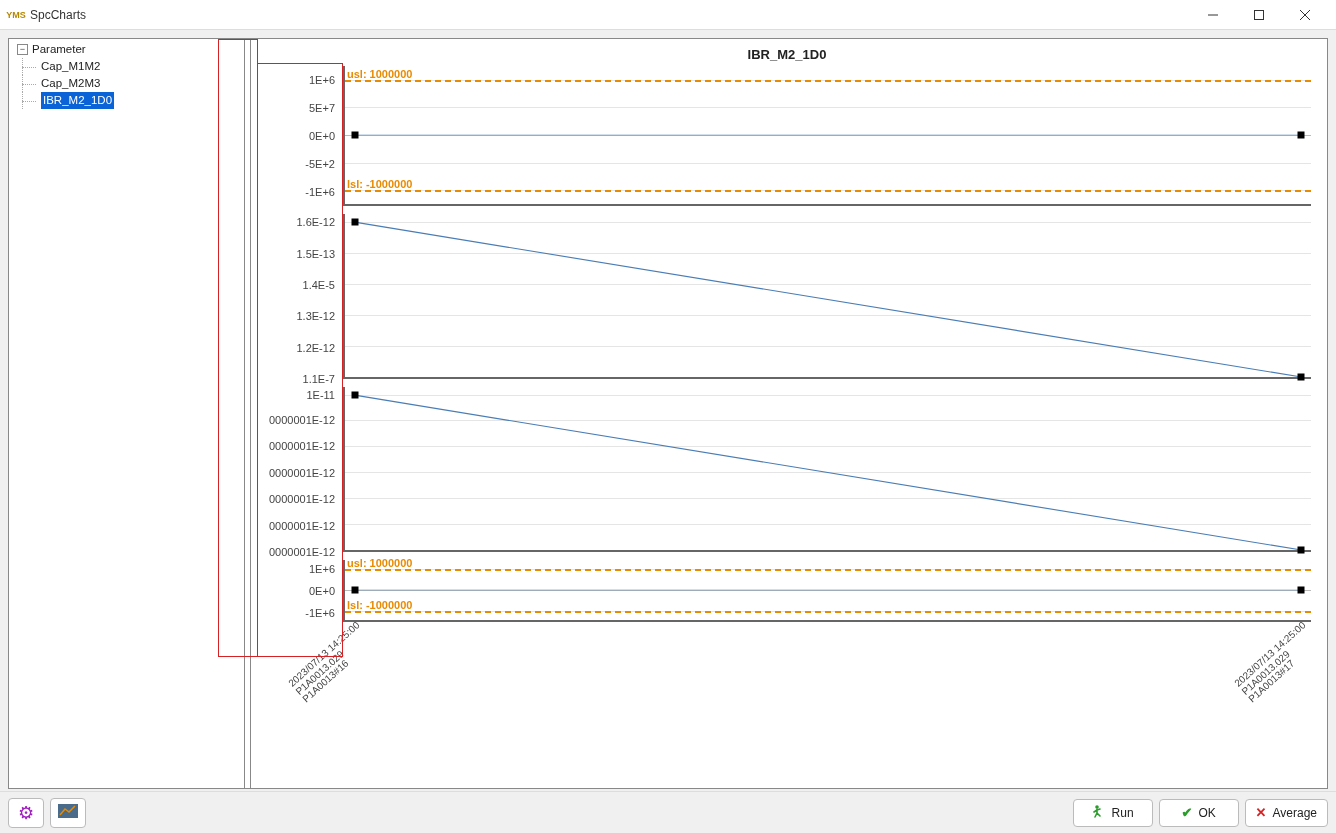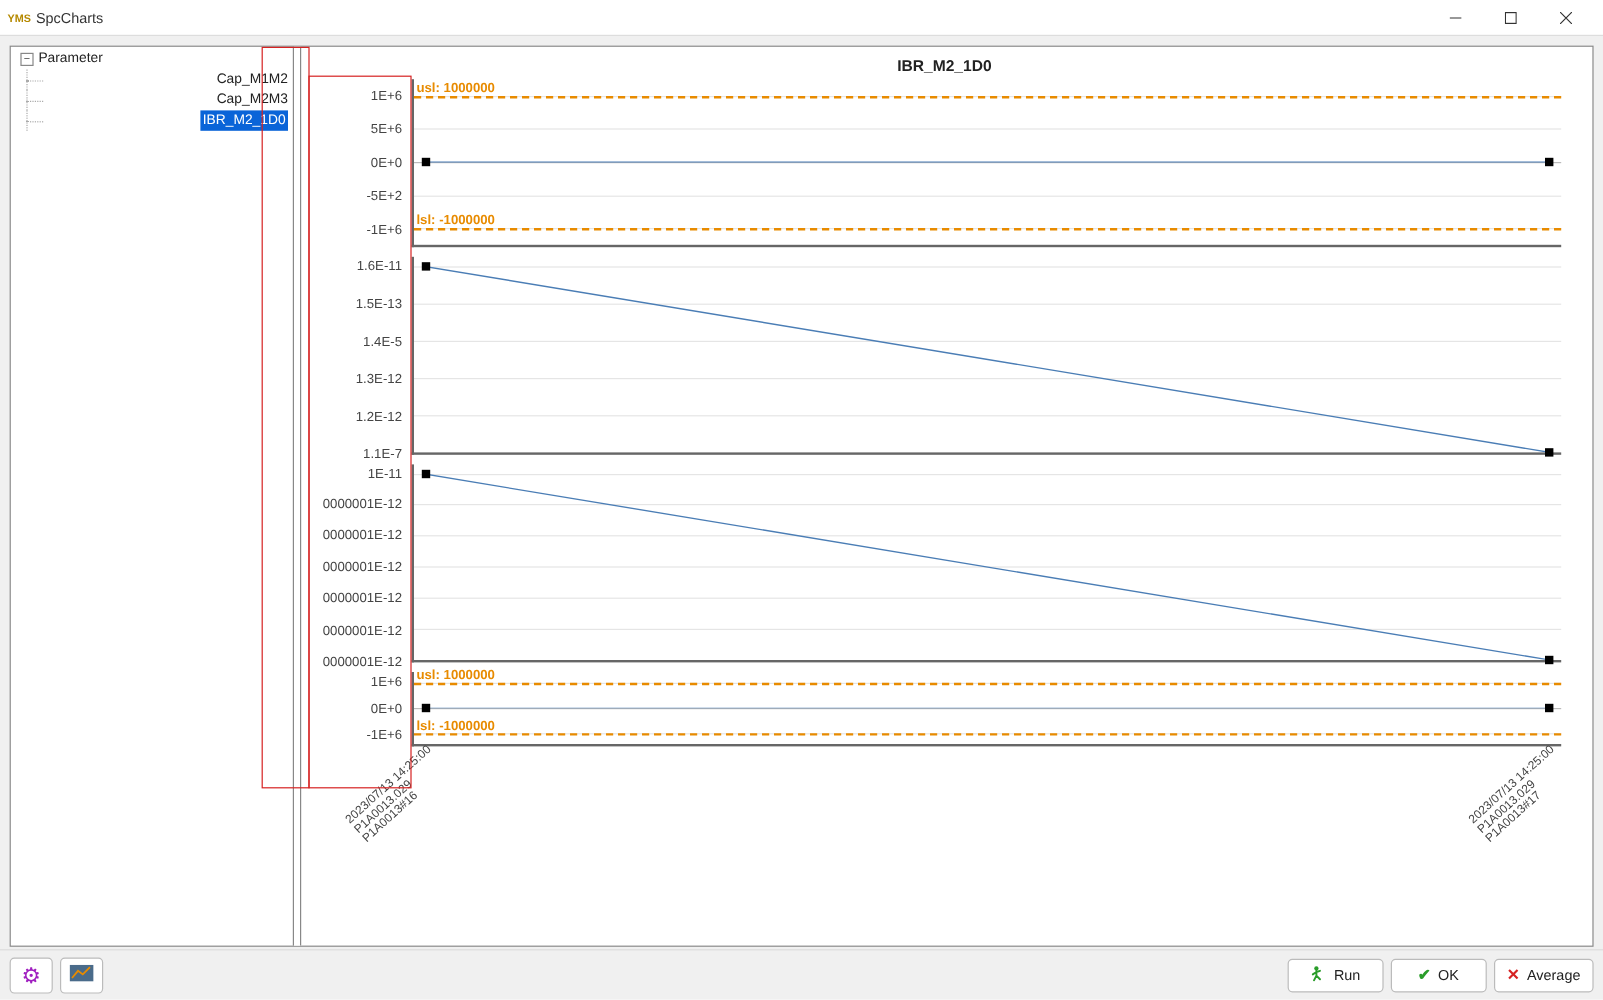--- a/index.html
+++ b/index.html
@@ -77,23 +77,22 @@
   }
   .tree-row .toggle {
     width: 11px; height: 11px;
     border: 1px solid #888;
     display: inline-flex; align-items: center; justify-content: center;
     font-size: 9px; line-height: 1;
     margin-right: 4px;
     color: #444;
   }
   .tree-row.child {
-    padding-left: 14px;
-    position: relative;
-    justify-content: flex-end;
+    padding-left: 32px;
+    position: relative;
   }
   .tree-row.child::before {
     content: "";
     position: absolute;
     left: 13px; top: 0; bottom: 0;
     border-left: 1px dotted #aaa;
   }
   .tree-row.child::after {
     content: "";
     position: absolute;
@@ -207,21 +206,21 @@
     transform-origin: left top;
     transform: rotate(-42deg) translate(-100%, 0);
     font-size: 10px;
     color: #444;
     white-space: pre;
     line-height: 1.05;
   }
 
   .plot-frame {
     margin-left: 90px;
-    margin-right: 20px;
+    margin-right: 10px;
     position: relative;
   }
 
   
   .bottombar {
     height: 42px;
     background: #f0f0f0;
     display: flex;
     align-items: center;
     padding: 0 8px;
@@ -304,21 +303,21 @@
     <div class="splitter"></div>
 
     <div class="chart-pane">
       <div class="chart-title">IBR_M2_1D0</div>
 
       <div class="subchart">
         <div class="plot-frame" style="height:140px;">
           <span class="ylabel">Average</span>
           <div class="yticks" style="left:-90px;">
             <span class="ytick" style="top:10%;">1E+6</span>
-            <span class="ytick" style="top:30%;">5E+6</span>
+            <span class="ytick" style="top:30%;">5E+7</span>
             <span class="ytick" style="top:50%;">0E+0</span>
             <span class="ytick" style="top:70%;">-5E+2</span>
             <span class="ytick" style="top:90%;">-1E+6</span>
           </div>
           <div class="plot" style="height:140px;">
             <div class="gridline" style="top:10%;"></div>
             <div class="gridline" style="top:30%;"></div>
             <div class="gridline axis-zero" style="top:50%;"></div>
             <div class="gridline" style="top:70%;"></div>
             <div class="gridline" style="top:90%;"></div>
@@ -332,21 +331,21 @@
             <div class="marker" style="left:1%; top:50%;"></div>
             <div class="marker" style="left:99%; top:50%;"></div>
           </div>
         </div>
       </div>
 
       <div class="subchart" style="margin-top:8px;">
         <div class="plot-frame" style="height:165px;">
           <span class="ylabel">Stddev</span>
           <div class="yticks" style="left:-90px;">
-            <span class="ytick" style="top:5%;">1.6E-11</span>
+            <span class="ytick" style="top:5%;">1.6E-12</span>
             <span class="ytick" style="top:24%;">1.5E-13</span>
             <span class="ytick" style="top:43%;">1.4E-5</span>
             <span class="ytick" style="top:62%;">1.3E-12</span>
             <span class="ytick" style="top:81%;">1.2E-12</span>
             <span class="ytick" style="top:100%;">1.1E-7</span>
           </div>
           <div class="plot" style="height:165px;">
             <div class="gridline" style="top:5%;"></div>
             <div class="gridline" style="top:24%;"></div>
             <div class="gridline" style="top:43%;"></div>

